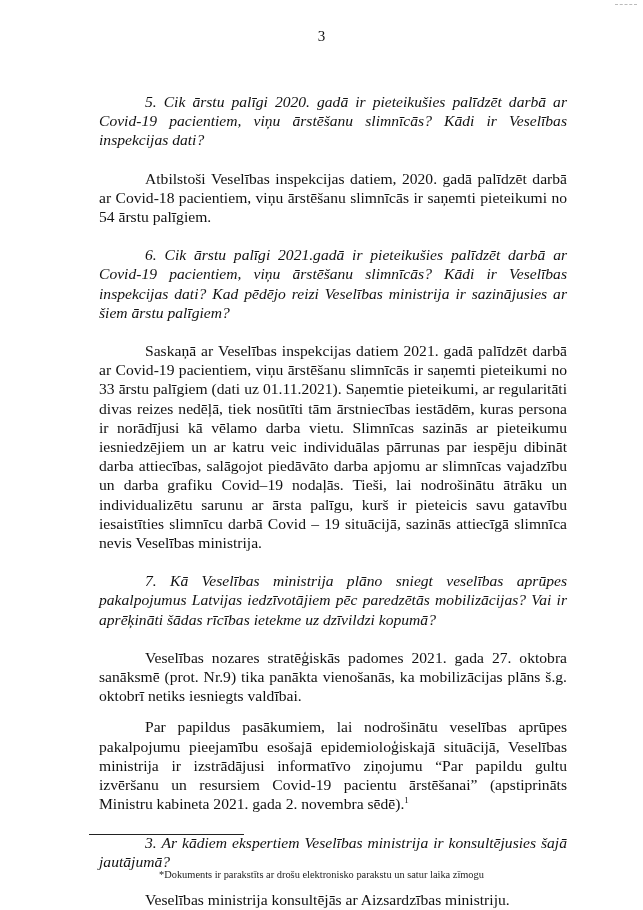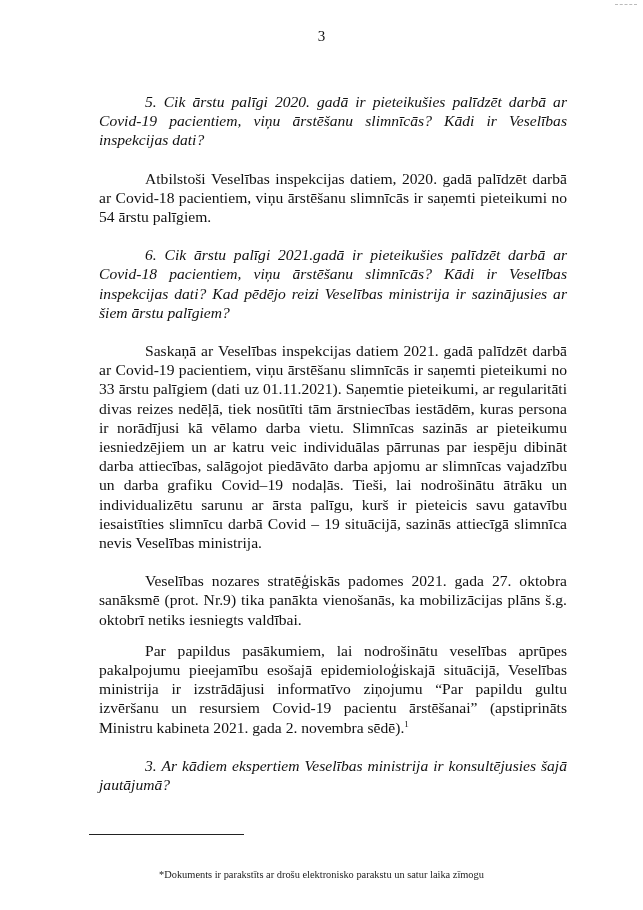--- a/index.html
+++ b/index.html
@@ -24,25 +24,27 @@
 <body>
 
 <div class="page">
   <div class="topmark"></div>
   <div class="pnum">3</div>
 
   <div class="body">
     <p class="q">5. Cik ārstu palīgi 2020. gadā ir pieteikušies palīdzēt darbā ar Covid-19 pacientiem, viņu ārstēšanu slimnīcās? Kādi ir Veselības inspekcijas dati?</p>
     <p class="a gap">Atbilstoši Veselības inspekcijas datiem, 2020. gadā palīdzēt darbā ar Covid-18 pacientiem, viņu ārstēšanu slimnīcās ir saņemti pieteikumi no 54 ārstu palīgiem.</p>
 
-    <p class="q gap">6. Cik ārstu palīgi 2021.gadā ir pieteikušies palīdzēt darbā ar Covid-18 pacientiem, viņu ārstēšanu slimnīcās? Kādi ir Veselības inspekcijas dati? Kad pēdējo reizi Veselības ministrija ir sazinājusies ar šiem ārstu palīgiem?</p>
+    <p class="q gap">6. Cik ārstu palīgi 2021.gadā ir pieteikušies palīdzēt darbā ar Covid-19 pacientiem, viņu ārstēšanu slimnīcās? Kādi ir Veselības inspekcijas dati? Kad pēdējo reizi Veselības ministrija ir sazinājusies ar šiem ārstu palīgiem?</p>
     <p class="a gap">Saskaņā ar Veselības inspekcijas datiem 2021. gadā palīdzēt darbā ar Covid-19 pacientiem, viņu ārstēšanu slimnīcās ir saņemti pieteikumi no 33 ārstu palīgiem (dati uz 01.11.2021). Saņemtie pieteikumi, ar regularitāti divas reizes nedēļā, tiek nosūtīti tām ārstniecības iestādēm, kuras persona ir norādījusi kā vēlamo darba vietu. Slimnīcas sazinās ar pieteikumu iesniedzējiem un ar katru veic individuālas pārrunas par iespēju dibināt darba attiecības, salāgojot piedāvāto darba apjomu ar slimnīcas vajadzību un darba grafiku Covid–19 nodaļās. Tieši, lai nodrošinātu ātrāku un individualizētu sarunu ar ārsta palīgu, kurš ir pieteicis savu gatavību iesaistīties slimnīcu darbā Covid – 19 situācijā, sazinās attiecīgā slimnīca nevis Veselības ministrija.</p>
 
+    <p class="q gap">7. Kā Veselības ministrija plāno sniegt veselības aprūpes pakalpojumus Latvijas iedzīvotājiem pēc paredzētās mobilizācijas? Vai ir aprēķināti šādas rīcības ietekme uz dzīvildzi kopumā?</p>
     <p class="a gap">Veselības nozares stratēģiskās padomes 2021. gada 27. oktobra sanāksmē (prot. Nr.9) tika panākta vienošanās, ka mobilizācijas plāns š.g. oktobrī netiks iesniegts valdībai.</p>
     <p class="a"><span>Par papildus pasākumiem, lai nodrošinātu veselības aprūpes pakalpojumu pieejamību esošajā epidemioloģiskajā situācijā, Veselības ministrija ir izstrādājusi informatīvo ziņojumu “Par papildu gultu izvēršanu un resursiem Covid-19 pacientu ārstēšanai” (apstiprināts Ministru kabineta 2021. gada 2. novembra sēdē).</span><sup>1</sup></p>
 
     <p class="q gap">3. Ar kādiem ekspertiem Veselības ministrija ir konsultējusies šajā jautājumā?</p>
+    <p class="a gap">Veselības ministrija konsultējās ar Aizsardzības ministriju.</p>
   </div>
 
   <div class="fn-rule"></div>
 
   <div class="sig">*Dokuments ir parakstīts ar drošu elektronisko parakstu un satur laika zīmogu</div>
 </div>
 
 </body></html>

